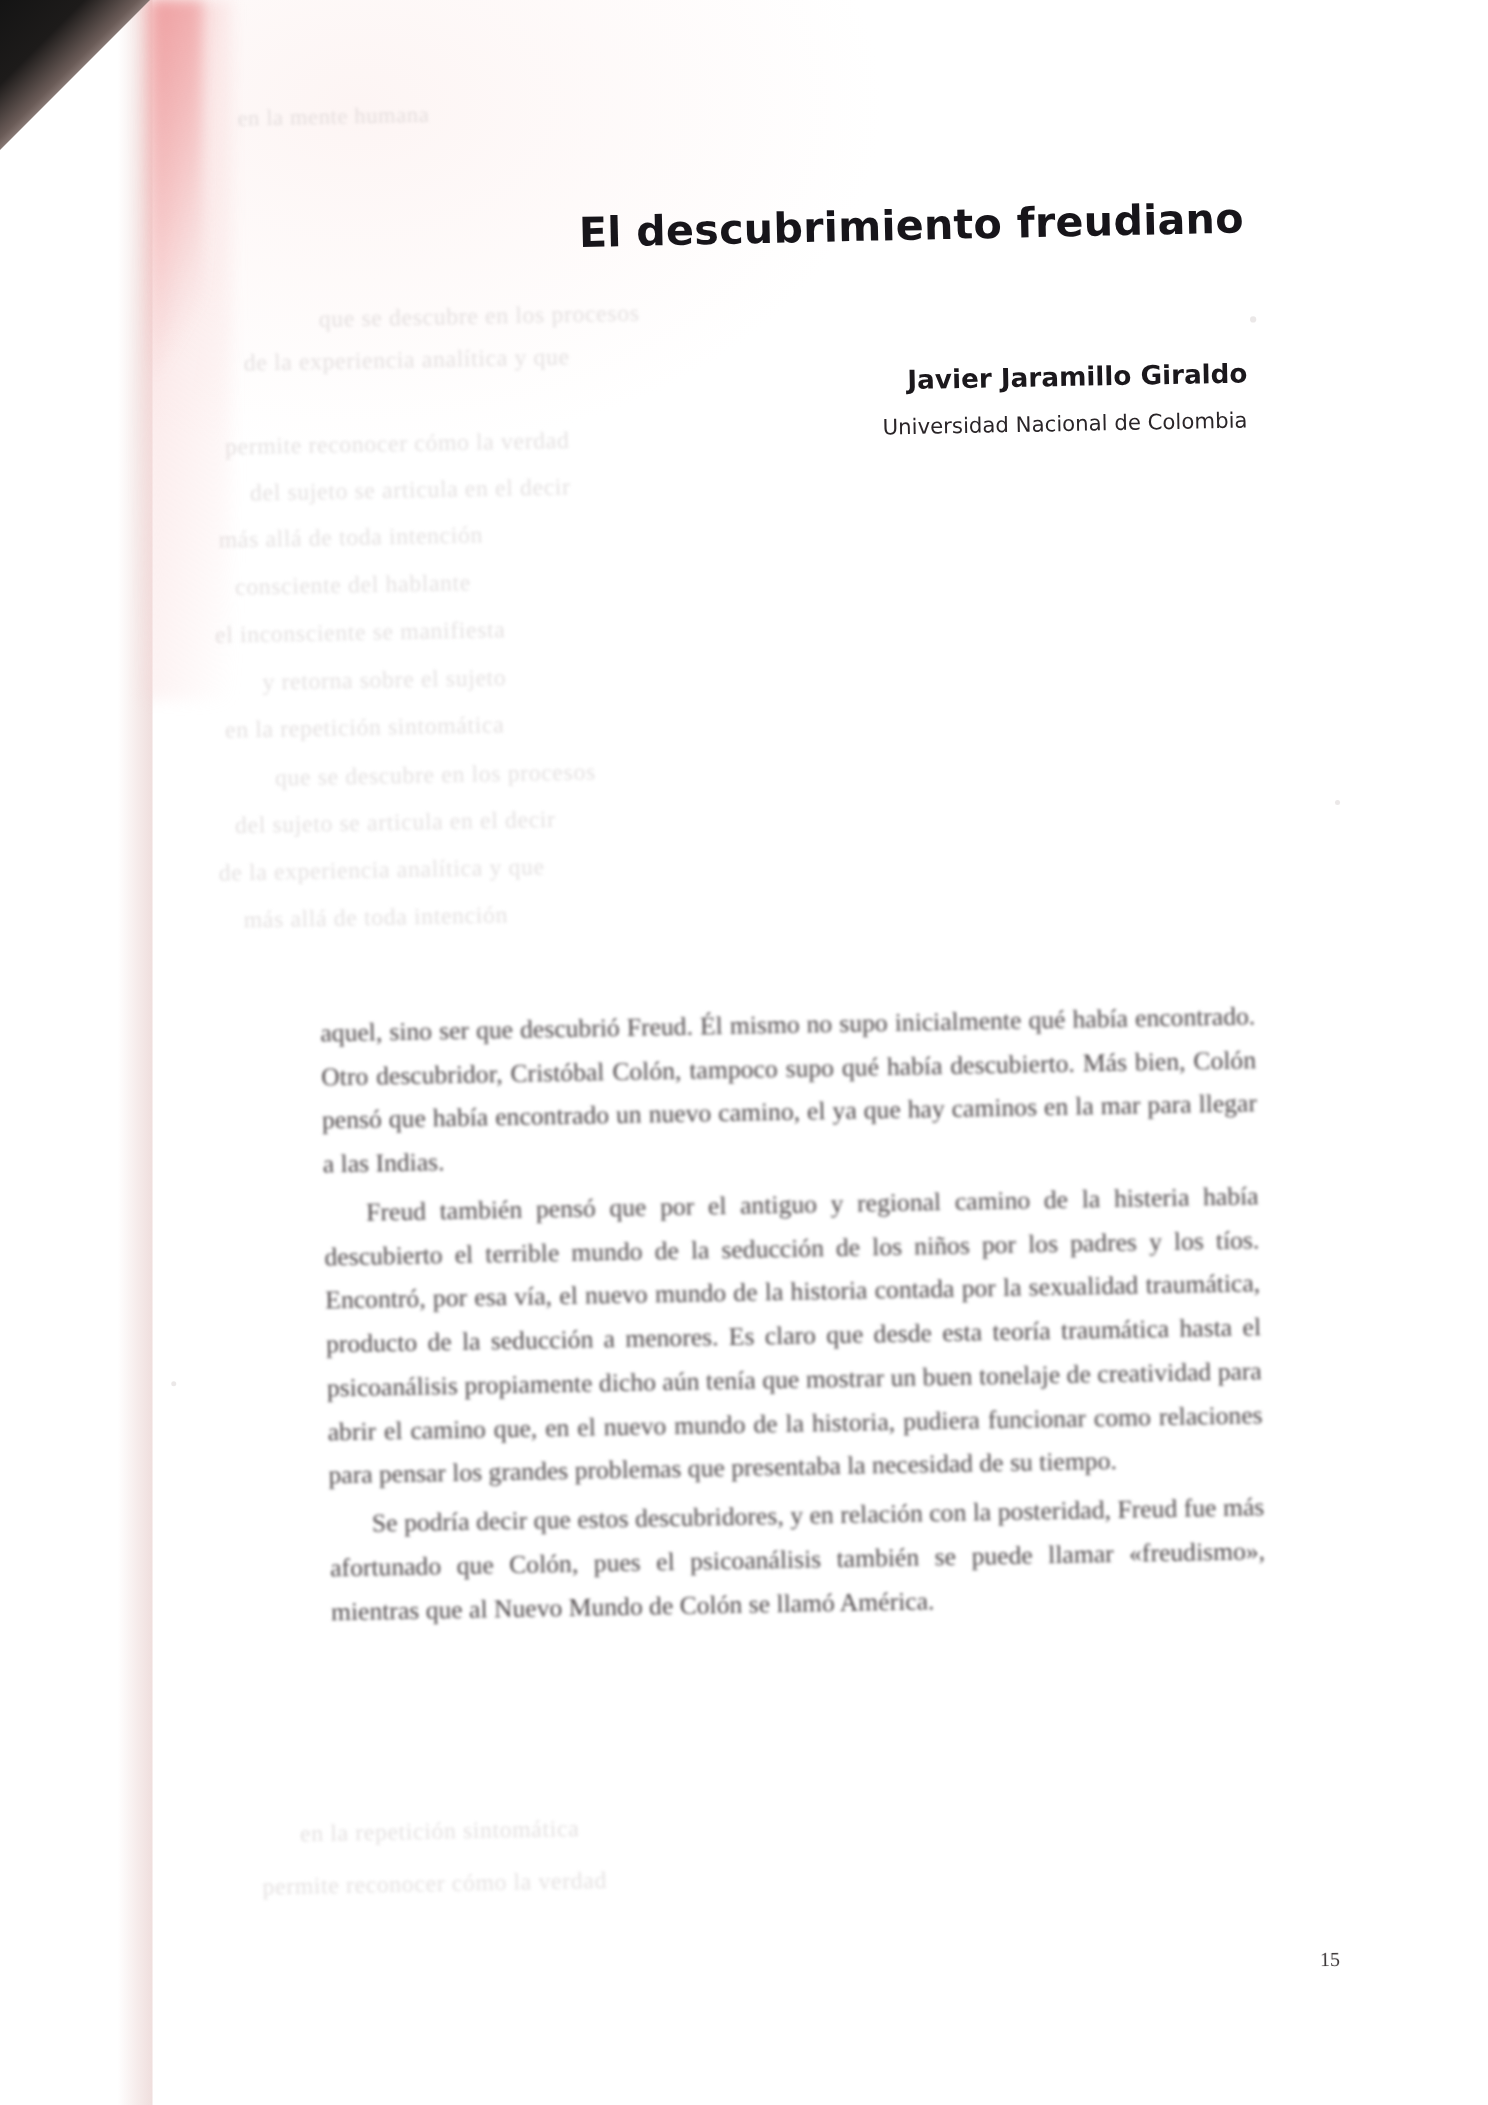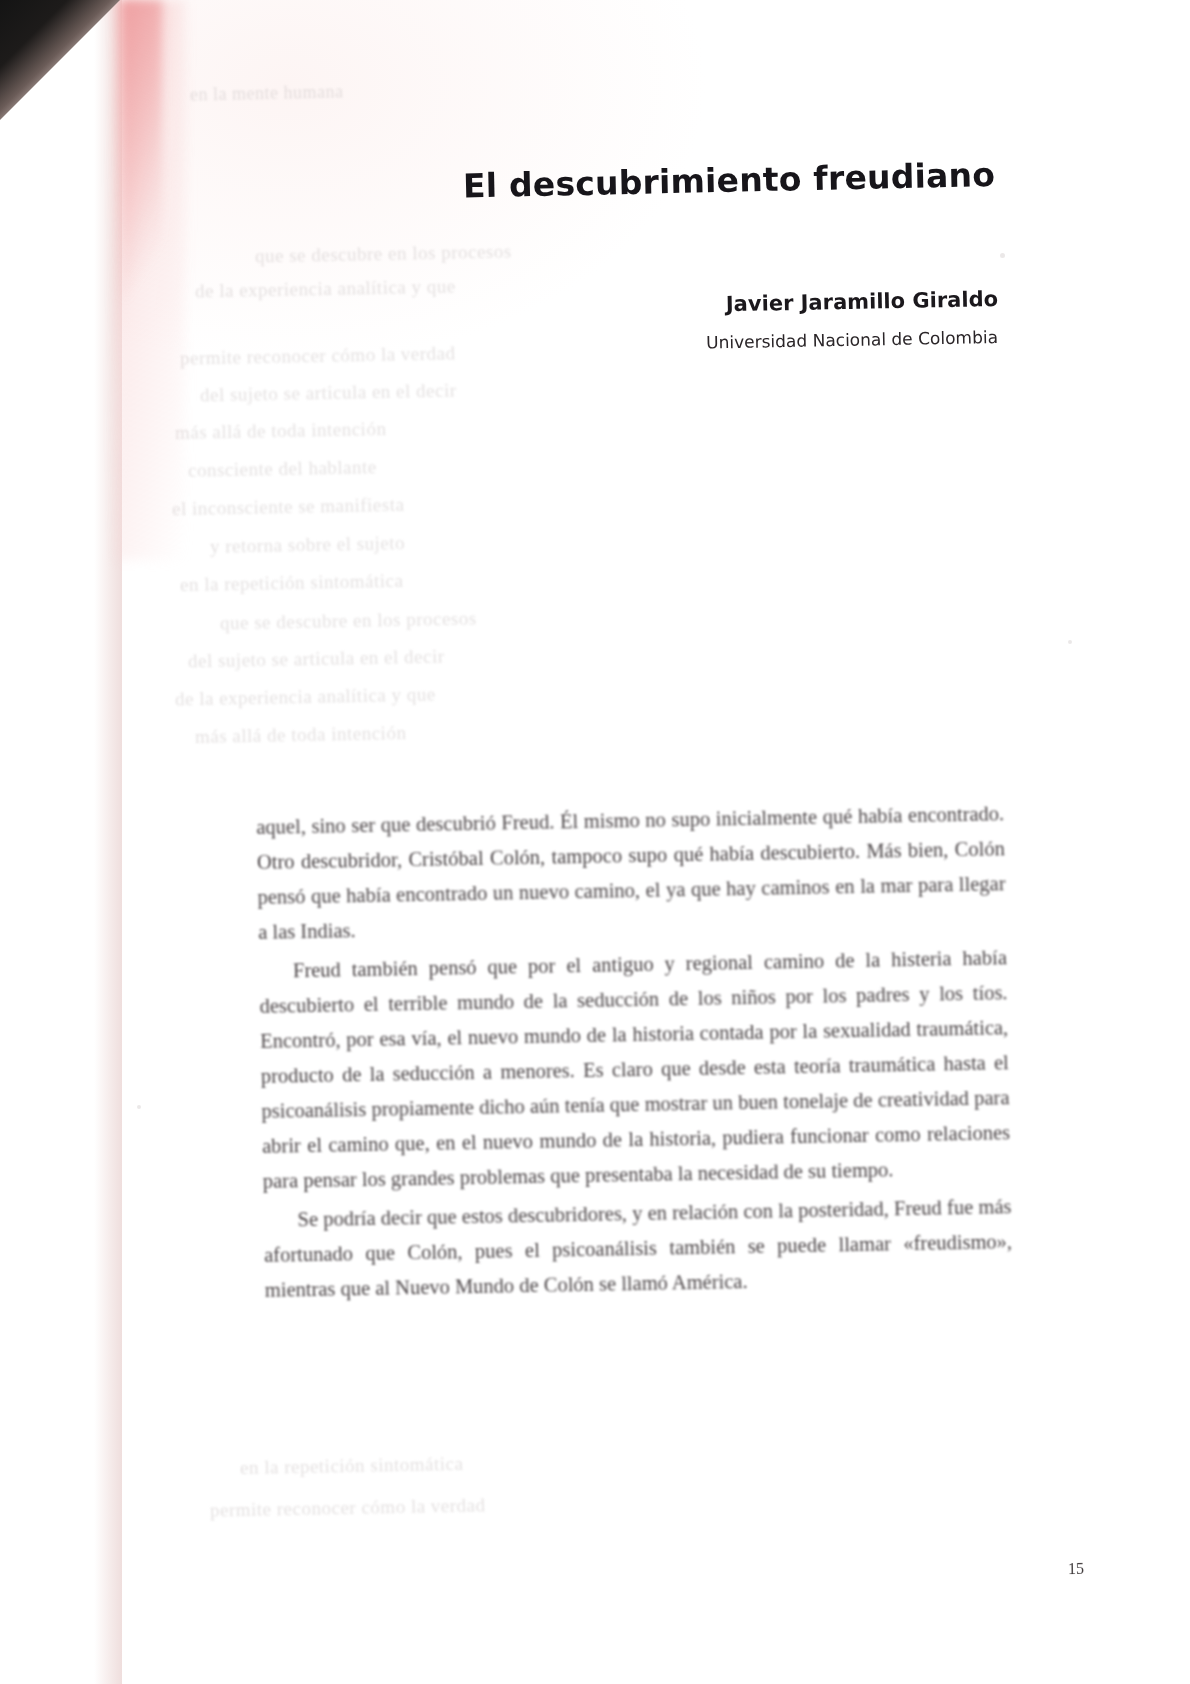--- a/index.html
+++ b/index.html
@@ -133,21 +133,21 @@
     text-align: justify;
     color: #4b4547;
     
     filter: blur(1.25px);
     text-indent: 0;
   }
   .body-block p.indent { text-indent: 34px; }
 
   .folio {
     position: absolute;
-    right: 106px;
+    right: 118px;
     top: 1560px;
     font-size: 16px;
     color: #3b3637;
     font-family: "Liberation Serif", serif;
     filter: blur(.6px);
     transform: rotate(-1deg);
   }
 
   
   .speck {

